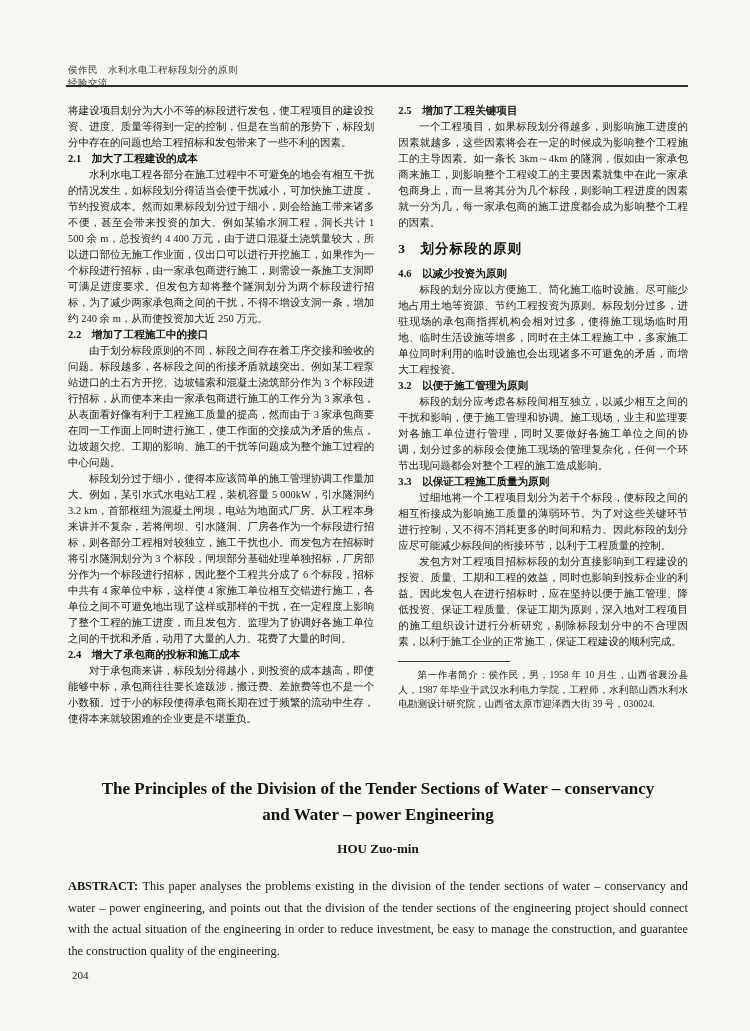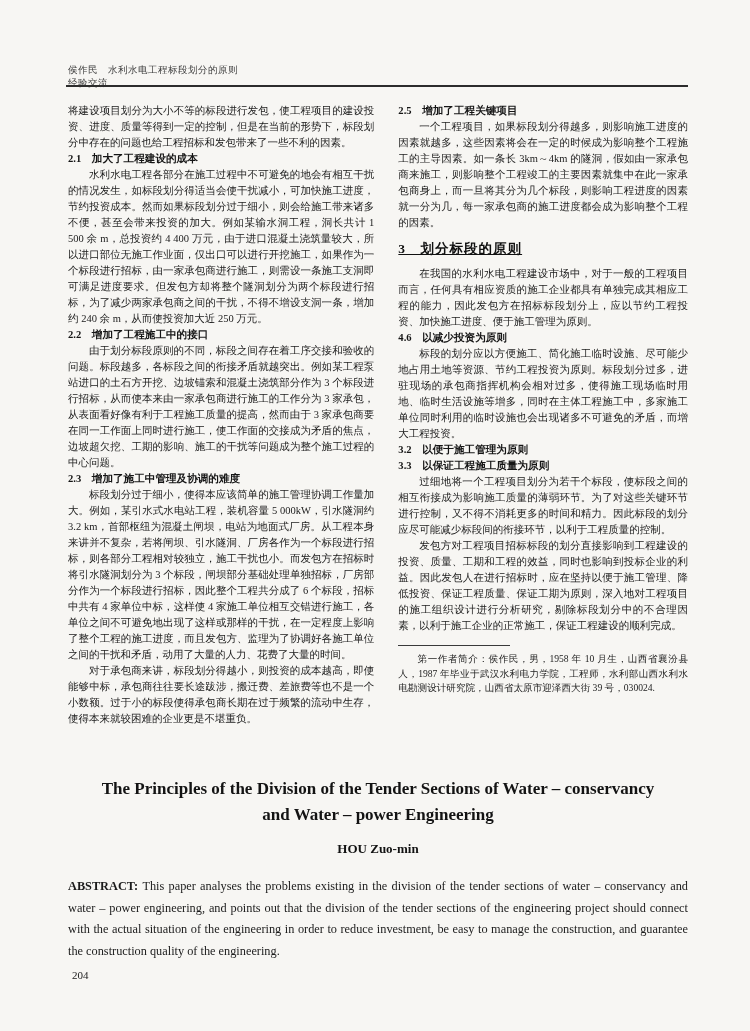--- a/index.html
+++ b/index.html
@@ -30,21 +30,20 @@
     margin:0;font-size:10.5px;line-height:16px;
     text-align:justify;text-indent:2em;color:#1b1b1b;
   }
   p.cont{text-indent:0;}
   h4.sub{
     margin:0;font-size:10.6px;line-height:16px;font-weight:bold;color:#151515;
   }
   h3.sec{
     margin:9px 0 8px 0;font-size:13.5px;line-height:18px;font-weight:bold;color:#111;
     letter-spacing:1px;
-    text-decoration:underline;
   }
   .bio-sep{
     width:112px;height:0;border-top:1px solid #3a3a3a;margin:11px 0 6px 0;
   }
   p.bio{
     margin:0;font-size:9.6px;line-height:14.6px;text-align:justify;text-indent:2em;color:#242424;
   }
   .english{
     position:absolute;top:776px;left:68px;width:620px;
   }
@@ -76,33 +75,33 @@
 <div class="head-rule"></div>
 
 <div class="columns">
 
   <div class="col-left">
     <p class="body cont">将建设项目划分为大小不等的标段进行发包，使工程项目的建设投资、进度、质量等得到一定的控制，但是在当前的形势下，标段划分中存在的问题也给工程招标和发包带来了一些不利的因素。</p>
     <h4 class="sub">2.1　加大了工程建设的成本</h4>
     <p class="body">水利水电工程各部分在施工过程中不可避免的地会有相互干扰的情况发生，如标段划分得适当会使干扰减小，可加快施工进度，节约投资成本。然而如果标段划分过于细小，则会给施工带来诸多不便，甚至会带来投资的加大。例如某输水洞工程，洞长共计 1 500 余 m，总投资约 4 400 万元，由于进口混凝土浇筑量较大，所以进口部位无施工作业面，仅出口可以进行开挖施工，如果作为一个标段进行招标，由一家承包商进行施工，则需设一条施工支洞即可满足进度要求。但发包方却将整个隧洞划分为两个标段进行招标，为了减少两家承包商之间的干扰，不得不增设支洞一条，增加约 240 余 m，从而使投资加大近 250 万元。</p>
     <h4 class="sub">2.2　增加了工程施工中的接口</h4>
     <p class="body">由于划分标段原则的不同，标段之间存在着工序交接和验收的问题。标段越多，各标段之间的衔接矛盾就越突出。例如某工程泵站进口的土石方开挖、边坡锚索和混凝土浇筑部分作为 3 个标段进行招标，从而使本来由一家承包商进行施工的工作分为 3 家承包，从表面看好像有利于工程施工质量的提高，然而由于 3 家承包商要在同一工作面上同时进行施工，使工作面的交接成为矛盾的焦点，边坡超欠挖、工期的影响、施工的干扰等问题成为整个施工过程的中心问题。</p>
-    <h4 class="sub">2.3　增加了施工中管理及协调的难度</h4>
     <p class="body">标段划分过于细小，使得本应该简单的施工管理协调工作量加大。例如，某引水式水电站工程，装机容量 5 000kW，引水隧洞约 3.2 km，首部枢纽为混凝土闸坝，电站为地面式厂房。从工程本身来讲并不复杂，若将闸坝、引水隧洞、厂房各作为一个标段进行招标，则各部分工程相对较独立，施工干扰也小。而发包方在招标时将引水隧洞划分为 3 个标段，闸坝部分基础处理单独招标，厂房部分作为一个标段进行招标，因此整个工程共分成了 6 个标段，招标中共有 4 家单位中标，这样使 4 家施工单位相互交错进行施工，各单位之间不可避免地出现了这样或那样的干扰，在一定程度上影响了整个工程的施工进度，而且发包方、监理为了协调好各施工单位之间的干扰和矛盾，动用了大量的人力、花费了大量的时间。</p>
+    <h4 class="sub">2.4　增大了承包商的投标和施工成本</h4>
     <p class="body">对于承包商来讲，标段划分得越小，则投资的成本越高，即使能够中标，承包商往往要长途跋涉，搬迁费、差旅费等也不是一个小数额。过于小的标段使得承包商长期在过于频繁的流动中生存，使得本来就较困难的企业更是不堪重负。</p>
   </div>
 
   <div class="col-right">
     <h4 class="sub">2.5　增加了工程关键项目</h4>
     <p class="body">一个工程项目，如果标段划分得越多，则影响施工进度的因素就越多，这些因素将会在一定的时候成为影响整个工程施工的主导因素。如一条长 3km～4km 的隧洞，假如由一家承包商来施工，则影响整个工程竣工的主要因素就集中在此一家承包商身上，而一旦将其分为几个标段，则影响工程进度的因素就一分为几，每一家承包商的施工进度都会成为影响整个工程的因素。</p>
     <h3 class="sec">3　划分标段的原则</h3>
-    <p class="body">在我国的水利水电工程建设市场中，对于一般的工程项目而言，任何具有相应资质的施工企业都具有单独完成其相应工程的能力，因此发包方在招标标段划分上，应以节约工程投资、加快施工进度、便于施工管理为原则。</p>
     <h4 class="sub">4.6　以减少投资为原则</h4>
     <p class="body">标段的划分应以方便施工、简化施工临时设施、尽可能少地占用土地等资源、节约工程投资为原则。标段划分过多，进驻现场的承包商指挥机构会相对过多，使得施工现场临时用地、临时生活设施等增多，同时在主体工程施工中，多家施工单位同时利用的临时设施也会出现诸多不可避免的矛盾，而增大工程投资。</p>
     <h4 class="sub">3.2　以便于施工管理为原则</h4>
+    <p class="body">标段的划分应考虑各标段间相互独立，以减少相互之间的干扰和影响，便于施工管理和协调。施工现场，业主和监理要对各施工单位进行管理，同时又要做好各施工单位之间的协调，划分过多的标段会使施工现场的管理复杂化，任何一个环节出现问题都会对整个工程的施工造成影响。</p>
     <h4 class="sub">3.3　以保证工程施工质量为原则</h4>
     <p class="body">过细地将一个工程项目划分为若干个标段，使标段之间的相互衔接成为影响施工质量的薄弱环节。为了对这些关键环节进行控制，又不得不消耗更多的时间和精力。因此标段的划分应尽可能减少标段间的衔接环节，以利于工程质量的控制。</p>
     <p class="body">发包方对工程项目招标标段的划分直接影响到工程建设的投资、质量、工期和工程的效益，同时也影响到投标企业的利益。因此发包人在进行招标时，应在坚持以便于施工管理、降低投资、保证工程质量、保证工期为原则，深入地对工程项目的施工组织设计进行分析研究，剔除标段划分中的不合理因素，以利于施工企业的正常施工，保证工程建设的顺利完成。</p>
     <div class="bio-sep"></div>
     <p class="bio">第一作者简介：侯作民，男，1958 年 10 月生，山西省襄汾县人，1987 年毕业于武汉水利电力学院，工程师，水利部山西水利水电勘测设计研究院，山西省太原市迎泽西大街 39 号，030024.</p>
   </div>
 
 </div>
 
 <div class="english">

